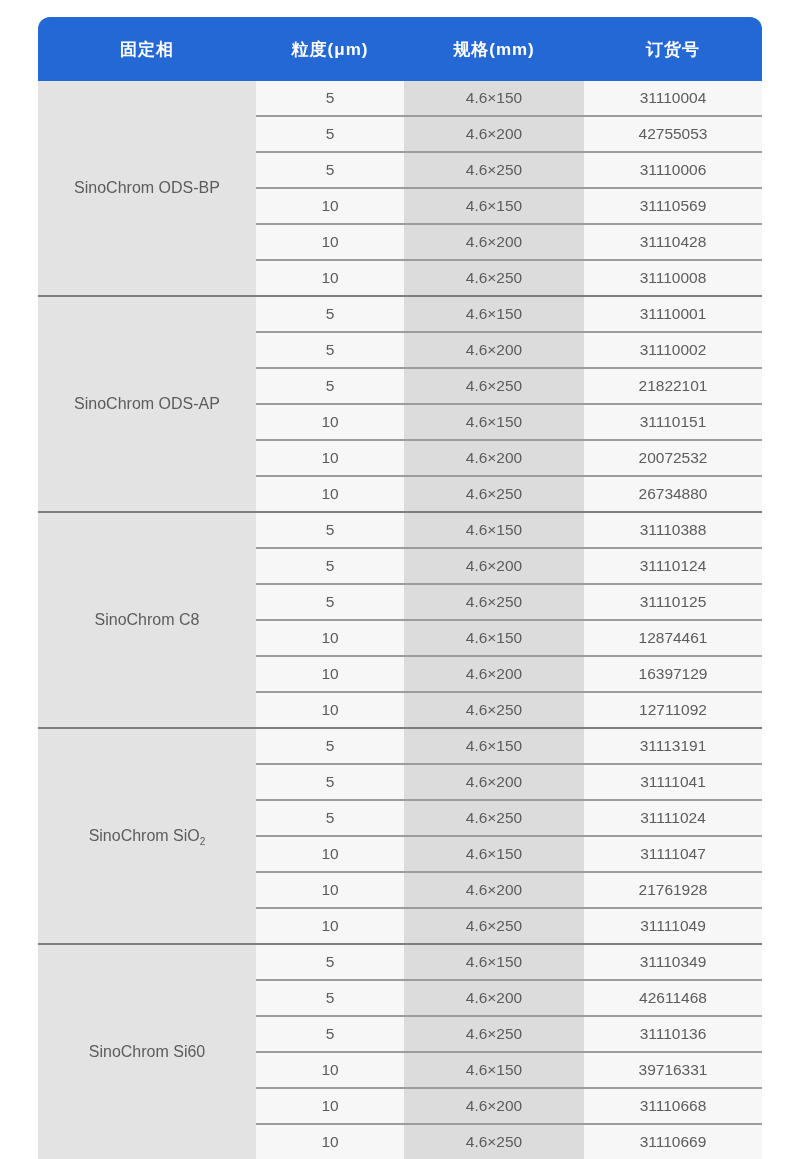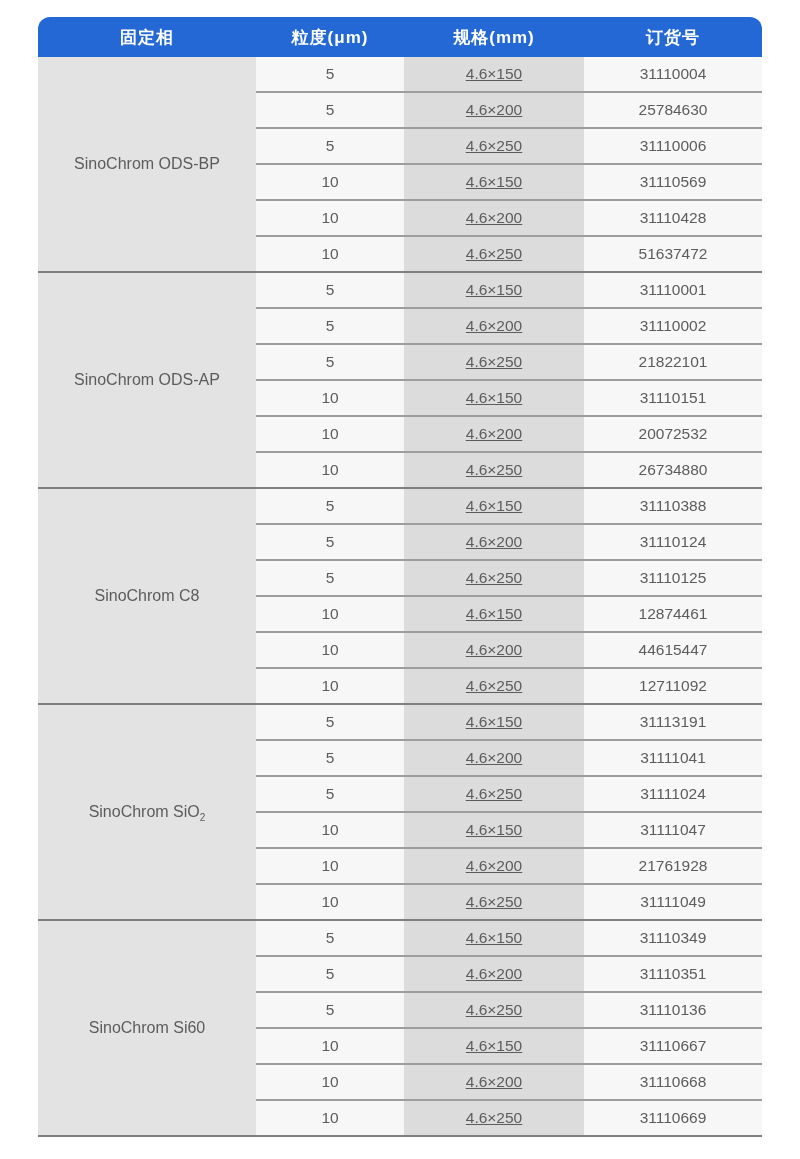--- a/index.html
+++ b/index.html
@@ -19,31 +19,31 @@
   .table-wrap{position:absolute;left:38px;top:17px;width:724px;}
   table{
     border-collapse:separate;border-spacing:0;width:724px;table-layout:fixed;
   }
   col.c-phase{width:218px;}
   col.c-size{width:148px;}
   col.c-spec{width:180px;}
   col.c-order{width:178px;}
   thead th{
     background:var(--header-bg);color:#ffffff;font-weight:bold;
-    font-size:17px;height:40px;text-align:center;padding:0;letter-spacing:1px;
+    font-size:17px;height:40px;text-align:center;padding:12px;letter-spacing:1px;
   }
   thead th:first-child{border-radius:12px 0 0 0;}
   thead th:last-child{border-radius:0 12px 0 0;}
   td{
     box-sizing:border-box;height:36px;padding:0;text-align:center;
     font-size:15.5px;color:var(--body-text);vertical-align:middle;
   }
   td.phase{background:var(--phase-bg);font-size:16px;}
   td.size{background:var(--light-bg);}
-  td.spec{background:var(--spec-bg);text-decoration:underline;}
+  td.spec{background:var(--spec-bg);}
   td.order{background:var(--light-bg);}
   td.inner{border-bottom:2px solid var(--row-line);}
   td.group-end{border-bottom:2px solid var(--group-line);}
   sub{font-size:10px;line-height:0;}
 </style>
 </head>
 <body>
 
 <div class="table-wrap">
   <table>
@@ -64,41 +64,41 @@
     <tbody id="table-body">
         <tr>
           <td rowspan="6" class="phase group-end">SinoChrom ODS-BP</td>
           <td class="size inner">5</td>
           <td class="spec inner">4.6×150</td>
           <td class="order inner">31110004</td>
         </tr>
         <tr>
           <td class="size inner">5</td>
           <td class="spec inner">4.6×200</td>
-          <td class="order inner">25784630</td>
+          <td class="order inner">42755053</td>
         </tr>
         <tr>
           <td class="size inner">5</td>
           <td class="spec inner">4.6×250</td>
           <td class="order inner">31110006</td>
         </tr>
         <tr>
           <td class="size inner">10</td>
           <td class="spec inner">4.6×150</td>
           <td class="order inner">31110569</td>
         </tr>
         <tr>
           <td class="size inner">10</td>
           <td class="spec inner">4.6×200</td>
           <td class="order inner">31110428</td>
         </tr>
         <tr>
           <td class="size group-end">10</td>
           <td class="spec group-end">4.6×250</td>
-          <td class="order group-end">51637472</td>
+          <td class="order group-end">31110008</td>
         </tr>
         <tr>
           <td rowspan="6" class="phase group-end">SinoChrom ODS-AP</td>
           <td class="size inner">5</td>
           <td class="spec inner">4.6×150</td>
           <td class="order inner">31110001</td>
         </tr>
         <tr>
           <td class="size inner">5</td>
           <td class="spec inner">4.6×200</td>
@@ -141,21 +141,21 @@
           <td class="order inner">31110125</td>
         </tr>
         <tr>
           <td class="size inner">10</td>
           <td class="spec inner">4.6×150</td>
           <td class="order inner">12874461</td>
         </tr>
         <tr>
           <td class="size inner">10</td>
           <td class="spec inner">4.6×200</td>
-          <td class="order inner">44615447</td>
+          <td class="order inner">16397129</td>
         </tr>
         <tr>
           <td class="size group-end">10</td>
           <td class="spec group-end">4.6×250</td>
           <td class="order group-end">12711092</td>
         </tr>
         <tr>
           <td rowspan="6" class="phase group-end">SinoChrom SiO<sub>2</sub></td>
           <td class="size inner">5</td>
           <td class="spec inner">4.6×150</td>
@@ -188,31 +188,31 @@
         </tr>
         <tr>
           <td rowspan="6" class="phase group-end">SinoChrom Si60</td>
           <td class="size inner">5</td>
           <td class="spec inner">4.6×150</td>
           <td class="order inner">31110349</td>
         </tr>
         <tr>
           <td class="size inner">5</td>
           <td class="spec inner">4.6×200</td>
-          <td class="order inner">31110351</td>
+          <td class="order inner">42611468</td>
         </tr>
         <tr>
           <td class="size inner">5</td>
           <td class="spec inner">4.6×250</td>
           <td class="order inner">31110136</td>
         </tr>
         <tr>
           <td class="size inner">10</td>
           <td class="spec inner">4.6×150</td>
-          <td class="order inner">31110667</td>
+          <td class="order inner">39716331</td>
         </tr>
         <tr>
           <td class="size inner">10</td>
           <td class="spec inner">4.6×200</td>
           <td class="order inner">31110668</td>
         </tr>
         <tr>
           <td class="size group-end">10</td>
           <td class="spec group-end">4.6×250</td>
           <td class="order group-end">31110669</td>

